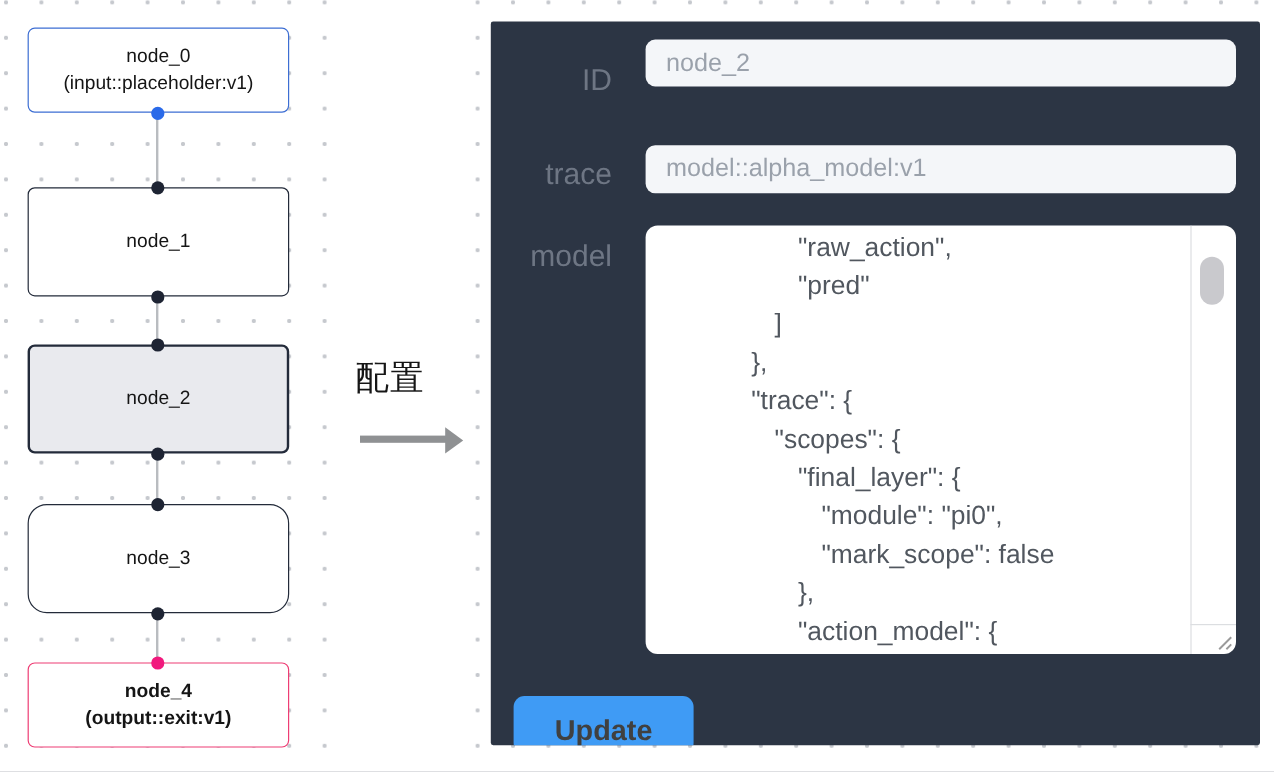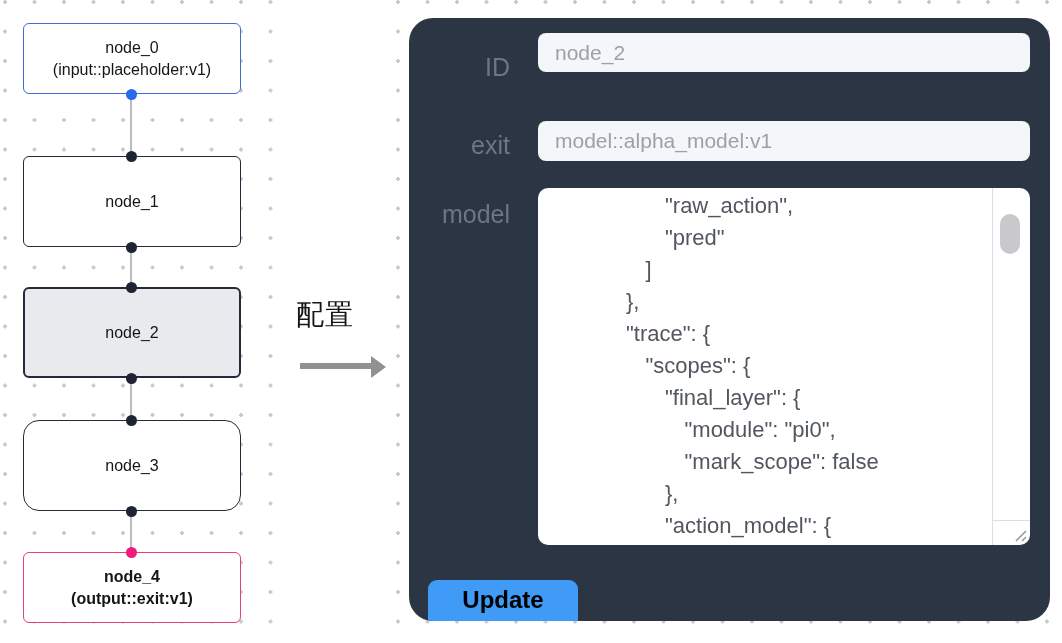--- a/index.html
+++ b/index.html
@@ -28,37 +28,37 @@
 
   
   .annot-label{position:absolute;left:296px;top:299px;width:70px;font-size:28px;line-height:32px;
         color:#161616;font-weight:500;letter-spacing:1px;white-space:nowrap;}
   .arrow-shaft{position:absolute;left:300px;top:363px;width:72px;height:6px;background:#8f9193;}
   .arrow-head{position:absolute;left:371px;top:355.5px;width:0;height:0;
         border-left:15px solid #8f9193;border-top:11px solid transparent;border-bottom:11px solid transparent;}
 
   
   .panel{position:absolute;left:409px;top:18px;width:641px;height:603px;
-         background:var(--panel-bg,#2c3544);border-radius:24px;overflow:hidden;}
+         background:var(--panel-bg,#2c3544);border-radius:2px;overflow:hidden;}
   .f-label{position:absolute;left:0;width:101px;text-align:right;
            color:#6e7684;font-size:25px;line-height:30px;}
   .f-input{position:absolute;left:129px;width:492px;box-sizing:border-box;border:none;outline:none;
            background:#f4f6f9;border-radius:8px;padding:0 17px;
            color:#9aa1ab;font-size:21px;font-family:"Liberation Sans","DejaVu Sans",sans-serif;}
   .config-box{position:absolute;left:129px;top:170px;width:492px;height:357px;
            background:#ffffff;border-radius:10px;overflow:hidden;}
   .cfg-line{color:#51575f;font-size:22px;line-height:32px;white-space:pre;}
   .sb-track-line{position:absolute;left:454px;top:0;width:1px;height:357px;background:#dcdee1;}
   .sb-corner-line{position:absolute;left:454px;top:332px;width:38px;height:1px;background:#dcdee1;}
   .sb-thumb{position:absolute;left:462px;top:26px;width:20px;height:40px;border-radius:10px;background:#c9c9cd;}
   .resize-grip{position:absolute;right:3px;bottom:3px;width:14px;height:14px;}
   .update-btn{position:absolute;left:19px;bottom:-7px;width:150px;height:48px;border:none;
-           background:var(--btn-blue,#3f9bf5);border-radius:9px;color:#000000;
+           background:var(--btn-blue,#3f9bf5);border-radius:9px;color:#404040;
            font-size:24px;font-weight:600;font-family:"Liberation Sans","DejaVu Sans",sans-serif;
-           display:flex;align-items:flex-start;justify-content:center;padding-top:6px;box-sizing:border-box;cursor:pointer;}
+           display:flex;align-items:flex-start;justify-content:center;padding-top:16px;box-sizing:border-box;cursor:pointer;}
 </style>
 </head>
 <body style="--panel-bg: #2c3544; --btn-blue: #3f9bf5; --node-blue: #3d6ed3; --node-dark: #232b3a; --node-pink: #ee3d74; --sel-fill: #e9eaee; --edge-gray: #b9bcc0;">
 
 <div class="stage">
   <div class="dots dots-left"></div>
   <div class="dots dots-right"></div>
 
   <div id="flow">
       <div class="edge" style="top: 94px; height: 62px;"></div>
@@ -93,21 +93,21 @@
     </div>
 
   <div class="annot-label">配置</div>
   <div class="arrow-shaft"></div>
   <div class="arrow-head"></div>
 
   <div class="panel">
     <div class="f-label" style="top:34px">ID</div>
     <input class="f-input" style="top: 15px; height: 39px;" value="node_2">
 
-    <div class="f-label" style="top:112px">exit</div>
+    <div class="f-label" style="top:112px">trace</div>
     <input class="f-input" style="top: 91px; height: 40px; margin-top: 12px;" value="model::alpha_model:v1">
 
     <div class="f-label" style="top:181px">model</div>
 
     <div class="config-box">
       <div id="cfg-lines" style="padding-top: 2px;">
           <div class="cfg-line" style="padding-left: 127px;">"raw_action",</div>
           <div class="cfg-line" style="padding-left: 127px;">"pred"</div>
           <div class="cfg-line" style="padding-left: 107.5px;">]</div>
           <div class="cfg-line" style="padding-left: 88px;">},</div>

